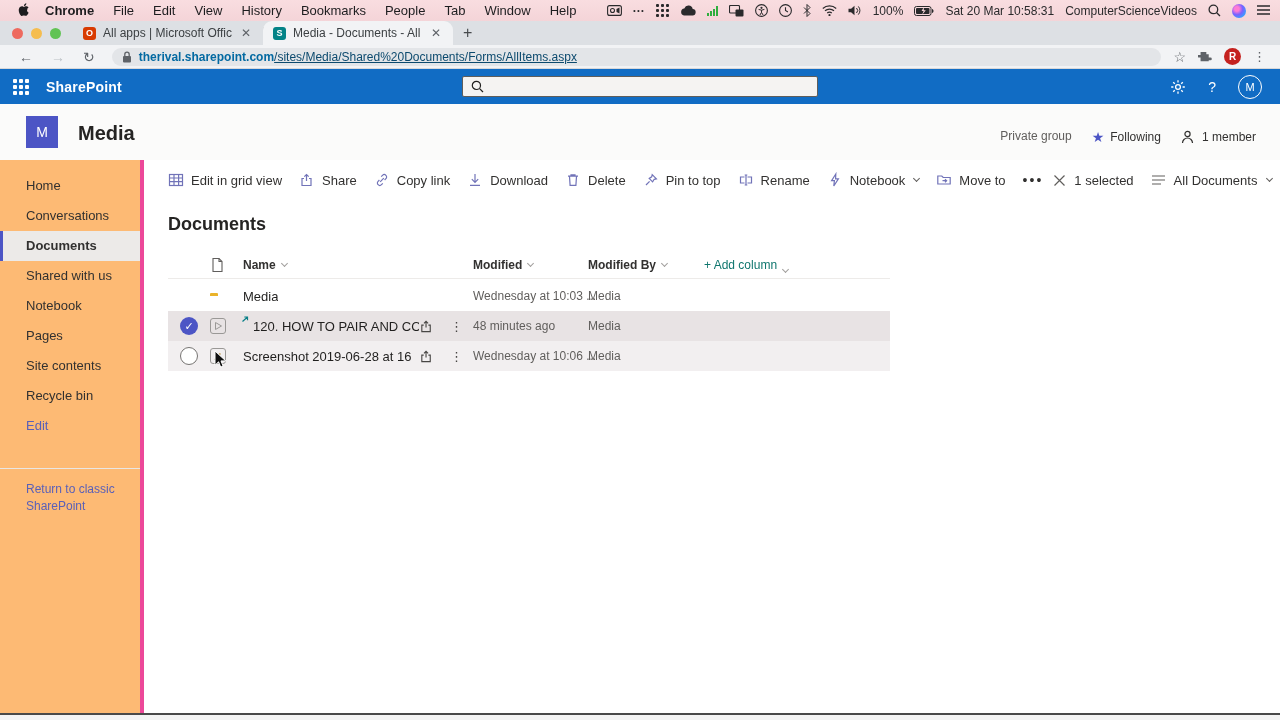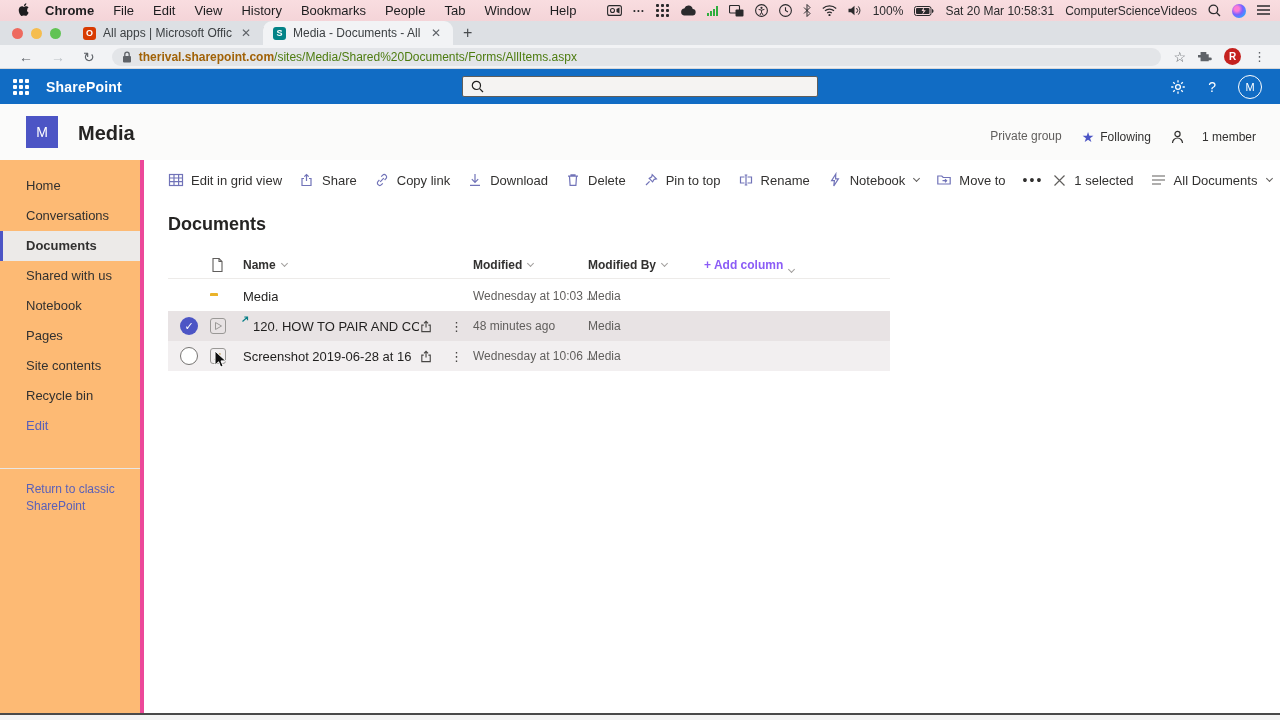--- a/index.html
+++ b/index.html
@@ -36,22 +36,22 @@
   .tab.inactive::after { content:""; position:absolute; right:-1px; top:6px; height:12px; width:1px; background:#b6b9bd; }
   .newtab { font-size:16px; color:#474a4d; padding:0 12px 3px 10px; }
 
   
   .urlbar { position:absolute; top:45px; left:0; width:1280px; height:24px; background:#f2f3f5;
     display:flex; align-items:center; padding:0 10px; border-bottom:1px solid #d7d7d9; }
   .navbtn { font-size:14px; color:#5f6368; margin:0 9px; }
   .navbtn.disabled { color:#bdc1c6; }
   .omnibox { flex:1; height:18px; background:#e3e5e8; border-radius:10px; margin:0 8px;
     display:flex; align-items:center; padding:0 10px; gap:7px; font-size:12px; }
-  .omnibox .host { color:#a16207; font-weight:700; }
-  .omnibox .path { color:#4d7c0f; }
+  .omnibox .host { color:#0369a1; font-weight:700; }
+  .omnibox .path { color:#0c4a6e;text-decoration:underline; }
   .chrome-right { display:flex; align-items:center; gap:12px; margin:0 4px; }
   .avatarR { width:17px; height:17px; border-radius:50%; background:#c5221f; color:#fff; font-size:10px;
     font-weight:700; display:flex; align-items:center; justify-content:center; }
   .star { color:#5f6368; font-size:14px; }
   .vdots { color:#5f6368; font-size:13px; letter-spacing:0; }
 
   
   .spheader { position:absolute; top:69px; left:0; width:1280px; height:35px; background:#116cc4;
     display:flex; align-items:center; color:#fff; }
   .waffle { display:grid; grid-template-columns:repeat(3,4px); grid-gap:2px; margin:0 17px 0 13px; }
@@ -69,21 +69,21 @@
 
   
   .siteheader { position:absolute; top:104px; left:0; width:1280px; height:56px; background:#fbfbfa; }
   .sitelogo { position:absolute; left:26px; top:12px; width:32px; height:32px; background:#4c55c5;
     color:#fff; font-size:14px; display:flex; align-items:center; justify-content:center; }
   .sitetitle { position:absolute; left:78px; top:18px; font-size:20px; font-weight:700; color:#252423; }
   .sitemeta { position:absolute; right:24px; top:25px; display:flex; gap:20px;
     font-size:12px; color:#605e5c; }
   .follow { display:flex; align-items:center; gap:6px; color:#323130; }
   .follow .fstar { color:#4c55c5; font-size:14px; }
-  .members { display:flex; align-items:center; gap:18px; color:#323130; }
+  .members { display:flex; align-items:center; gap:8px; color:#323130; }
 
   
   .bodywrap { position:absolute; top:160px; left:0; width:1280px; height:553px; display:flex; background:#fff; }
   .sidebar { width:174px; height:100%; background:#fdba74; border-right:4px solid #ec4899; padding-top:3px; }
   .navitem { height:30px; line-height:30px; padding-left:26px; font-size:13px; color:#323130;
     white-space:nowrap; }
   .navitem.selected { background:#eceae8; border-left:3px solid #4c55c5; padding-left:23px; font-weight:700; }
   .navitem.linkish { color:#5a60b8; }
   .sb-divider { height:1px; background:#e8e6e4; margin:27px 0 12px 0; }
   .sb-footer { padding-left:26px; font-size:12px; color:#5a60b8; width:140px; line-height:1.45; }
@@ -100,21 +100,21 @@
   .cmd-right { margin-left:auto; display:flex; align-items:center; gap:17px; }
   .rcmd { display:flex; align-items:center; gap:8px; font-size:13px; color:#323130; white-space:nowrap; }
 
   
   .docheading { margin:20px 0 0 24px; font-size:18px; font-weight:700; color:#252423; }
   .listtable { margin:16px 0 2px 24px; width:722px; font-size:13px; }
   .trow { display:grid; grid-template-columns:42px 26px 237px 115px 116px 1fr; align-items:center; height:30px; }
   .thead { height:28px; border-bottom:1px solid #edebe9; margin-bottom:2px; }
   .thead .hlabel { font-size:12px; font-weight:700; color:#323130; display:flex; align-items:center; }
   .thead .chev { border-color:#a19f9d; margin-left:6px; }
-  .addcol { font-size:12px; font-weight:700; color:#8b5cf6; display:flex; align-items:flex-end; }
+  .addcol { font-size:12px; font-weight:400; color:#0f766e; display:flex; align-items:flex-end; }
   .rowsel { display:flex; justify-content:center; }
   .checkcircle { width:18px; height:18px; border-radius:50%; background:#4c55c5; color:#fff; font-size:11px;
     display:flex; align-items:center; justify-content:center; }
   .radiocircle { width:18px; height:18px; border-radius:50%; border:1px solid #767472; background:#fff; }
   .foldericon { width:18px; height:12px; background:#f6c83c; border-radius:1px; position:relative; margin-top:3px; }
   .foldericon::before { content:""; position:absolute; top:-3px; left:0; width:8px; height:3px;
     background:#eab32a; border-radius:1px 1px 0 0; }
   .ftype { width:16px; height:16px; border:1px solid #9a9896; border-radius:3px;
     display:flex; align-items:center; justify-content:center; }
   .namecell { display:flex; align-items:center; padding-left:7px; color:#201f1e; }

